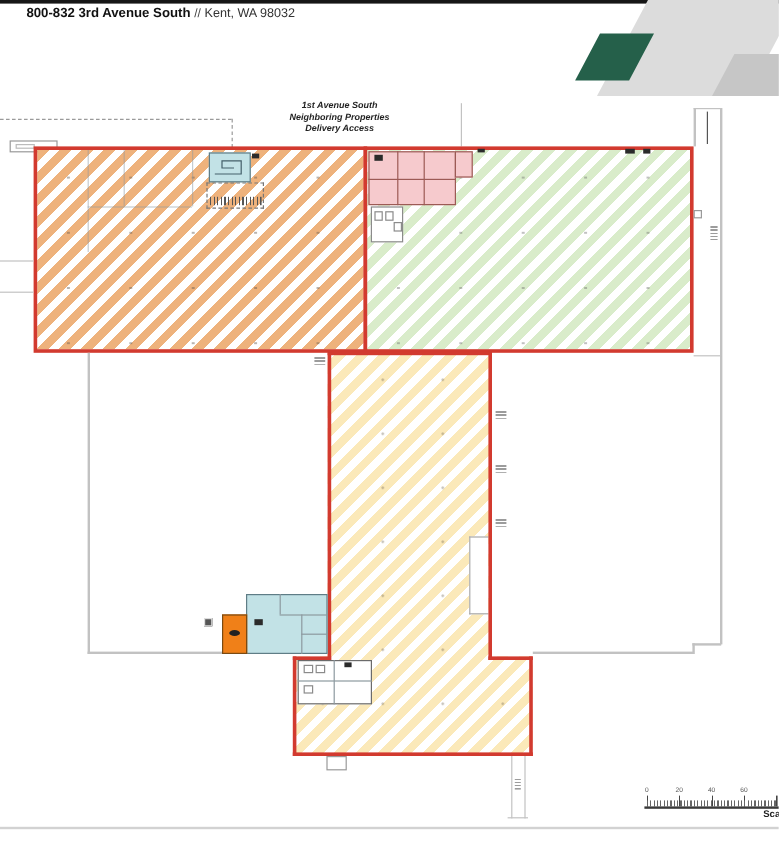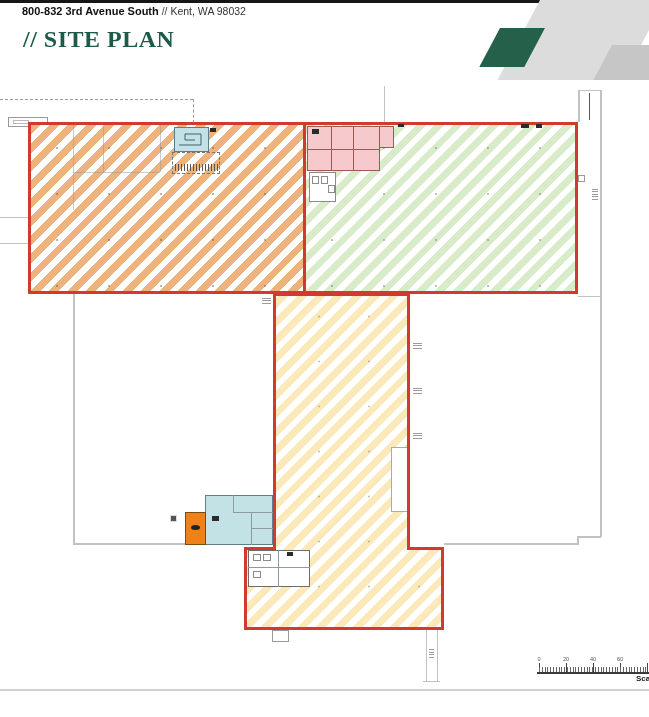--- a/index.html
+++ b/index.html
@@ -42,25 +42,29 @@
 <body>
 
 <div id="page">
 
   <div class="abs" style="left:0;top:0;width:649px;height:3px;background:#161616;"></div>
   <div class="hdr-address">
     <b>800-832 3rd Avenue South</b>
     <span class="sep">//</span>
     <span class="city">Kent, WA 98032</span>
   </div>
-  <div class="hdr-title">// SITE PLAN</div>
   <div class="abs skew" style="left:540px;top:0;width:125px;height:80px;background:#dcdcdc;"></div>
   <div class="abs skew" style="left:612px;top:45px;width:80px;height:35px;background:#c6c6c6;"></div>
   <div class="abs skew" style="left:500px;top:28px;width:45px;height:39px;background:#25604a;"></div>
 
+  <div class="plan-label" style="left:203px;top:83px;width:160px;">
+    <div>1st Avenue South</div>
+    <div>Neighboring Properties</div>
+    <div>Delivery Access</div>
+  </div>
   <div class="dashh" style="left:0;top:99px;width:193px;"></div>
   <div class="dashv" style="left:193px;top:99px;height:24px;"></div>
   <div class="abs" style="left:8px;top:117px;width:40px;height:10px;border:1px solid #999;"></div>
   <div class="abs" style="left:13px;top:120px;width:16px;height:4px;border:1px solid #bbb;"></div>
   <div class="ln" style="left:384px;top:86px;width:1px;height:36px;"></div>
 
   <div class="abs region hatch-orange" style="left:28px;top:122px;width:278px;height:172px;"></div>
   <div class="abs region hatch-green" style="left:303px;top:122px;width:275px;height:172px;"></div>
 
   <div class="iwall" style="left:73px;top:125px;width:1px;height:85px;opacity:.5;"></div>

